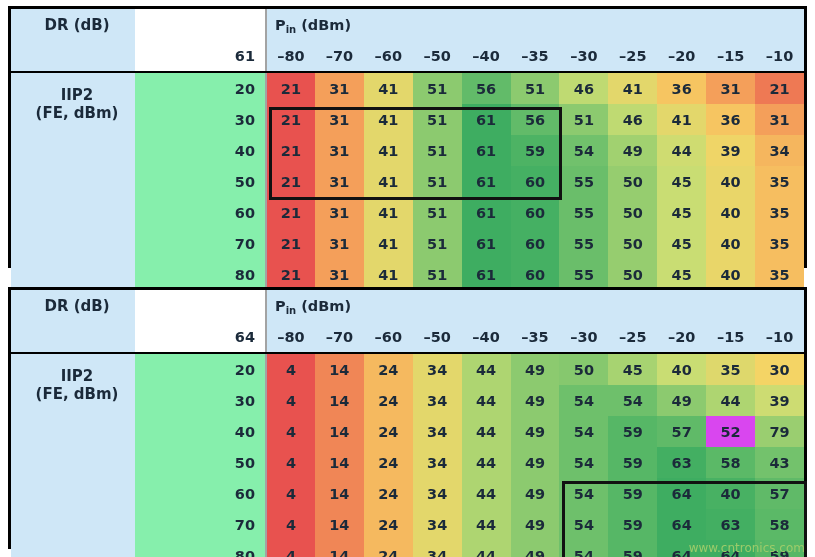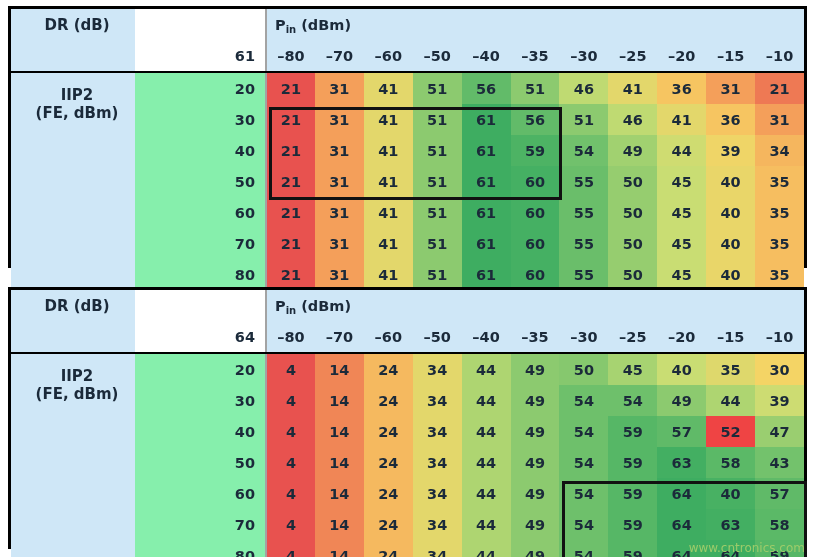--- a/index.html
+++ b/index.html
@@ -224,22 +224,22 @@
             <td class="c-dr blue">40</td>
             <td class="data sep-v" style="background:rgb(232,82,79)">4</td>
             <td class="data" style="background:rgb(240,134,86)">14</td>
             <td class="data" style="background:rgb(245,185,95)">24</td>
             <td class="data" style="background:rgb(227,215,107)">34</td>
             <td class="data" style="background:rgb(174,213,113)">44</td>
             <td class="data" style="background:rgb(140,202,111)">49</td>
             <td class="data" style="background:rgb(110,192,107)">54</td>
             <td class="data" style="background:rgb(86,183,102)">59</td>
             <td class="data" style="background:rgb(96,186,104)">57</td>
-            <td class="data" style="background:#ef4444">52</td>
-            <td class="data" style="background:rgb(154,206,112)">47</td>
+            <td class="data" style="background:#d946ef">52</td>
+            <td class="data" style="background:rgb(154,206,112)">79</td>
           </tr>
           <tr>
             <td class="c-label"></td>
             <td class="c-dr blue">50</td>
             <td class="data sep-v" style="background:rgb(232,82,79)">4</td>
             <td class="data" style="background:rgb(240,134,86)">14</td>
             <td class="data" style="background:rgb(245,185,95)">24</td>
             <td class="data" style="background:rgb(227,215,107)">34</td>
             <td class="data" style="background:rgb(174,213,113)">44</td>
             <td class="data" style="background:rgb(140,202,111)">49</td>

